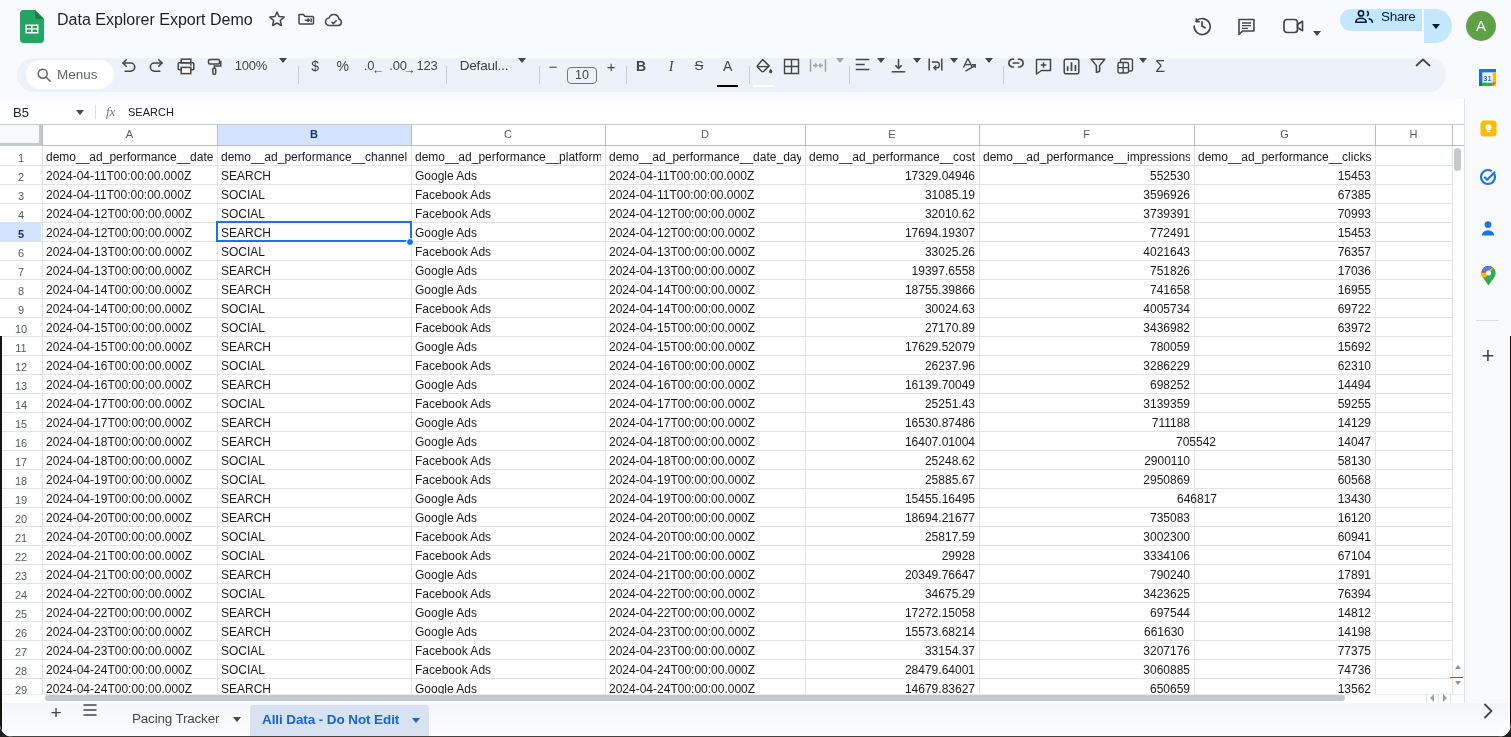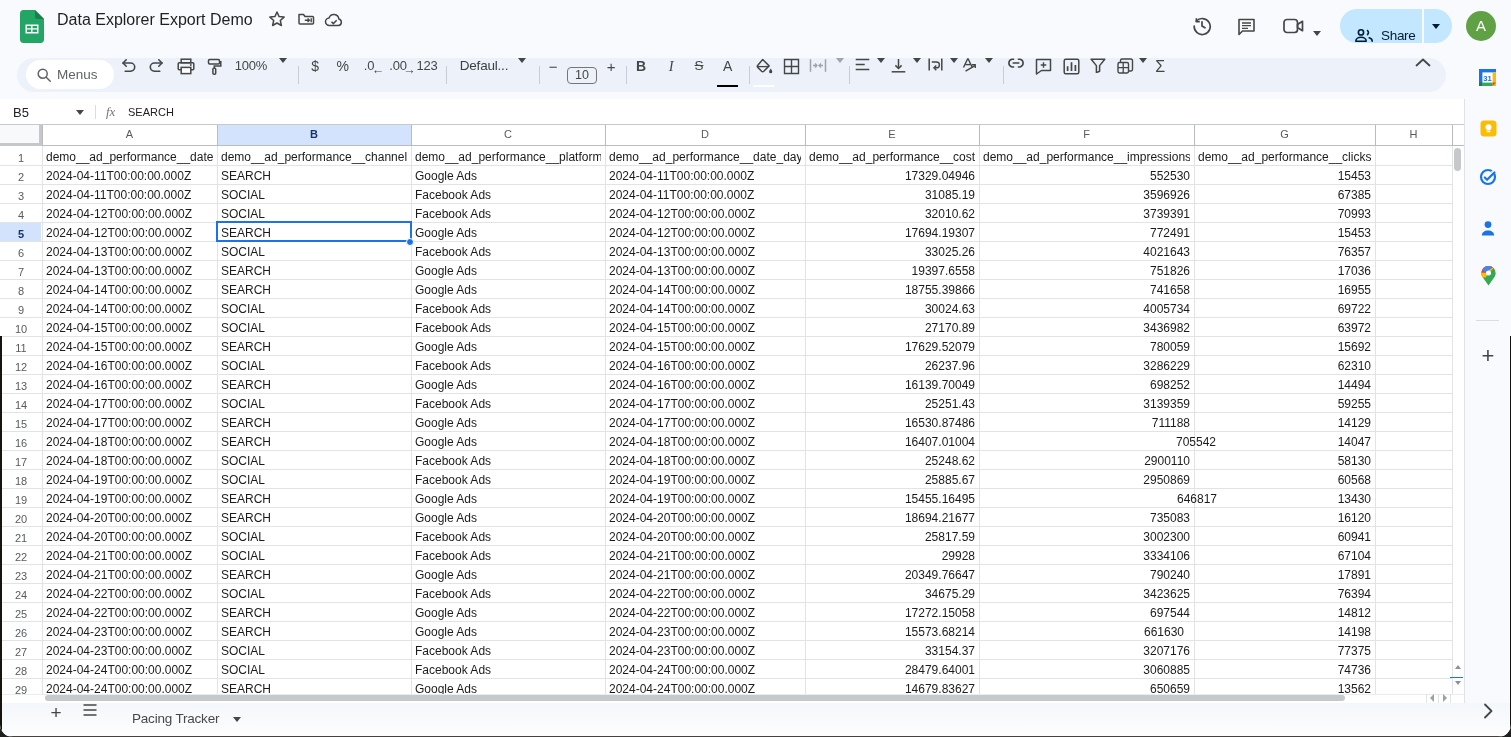--- a/index.html
+++ b/index.html
@@ -3,21 +3,21 @@
 *{margin:0;padding:0;box-sizing:border-box}
 html,body{width:1511px;height:737px;overflow:hidden;background:#202020;font-family:"Liberation Sans",sans-serif}
 .win{position:absolute;left:0;top:0;width:1511px;height:737px;background:#f8fafd;border-radius:0 0 13px 13px;overflow:hidden}
 .abs{position:absolute}
 
 .title{position:absolute;left:57px;top:11px;font-size:16px;color:#1f1f1f}
 .menus{position:absolute;top:32px;height:16px;font-size:13px;color:#1f1f1f;letter-spacing:-.15px}
 .mi{position:absolute;top:0;white-space:nowrap}
 .ticon{position:absolute;color:#444746}
 
-.share{position:absolute;left:1340px;top:9px;width:82px;height:34px;background:#c2e7ff;border-radius:17px 0 0 17px;display:flex;align-items:flex-end;padding-left:14px}
+.share{position:absolute;left:1340px;top:9px;width:82px;height:22px;background:#c2e7ff;border-radius:17px 0 0 17px;display:flex;align-items:flex-start;padding-left:14px}
 .sharetxt{font-size:13.5px;font-weight:500;color:#001d35;margin-left:7px;letter-spacing:-.3px}
 .sharedrop{position:absolute;left:1423.5px;top:9px;width:28px;height:34px;background:#c2e7ff;border-radius:0 17px 17px 0}
 .avatar{position:absolute;left:1466px;top:11px;width:30px;height:30px;border-radius:50%;background:#61a145;color:#fff;font-size:15px;text-align:center;line-height:30px}
 
 .tbar{position:absolute;left:17px;top:58px;width:1429px;height:34px;background:#edf2fa;border-radius:17px}
 .menupill{position:absolute;left:9px;top:2px;width:88px;height:29px;background:#fff;border-radius:15px}
 .menupill span{position:absolute;left:31px;top:7px;font-size:13.5px;color:#5f6368}
 .ti{position:absolute;top:0;height:34px;display:flex;align-items:flex-start;justify-content:center;color:#444746}
 .tdiv{position:absolute;top:8px;width:1px;height:18px;background:#c7cdd6}
 .caret{width:0;height:0;border-left:4px solid transparent;border-right:4px solid transparent;border-top:5px solid #444746;display:inline-block}
@@ -694,20 +694,24 @@
 
 <div class="tabbar">
 <div class="ti" style="left:46px;top:-1px;width:20px;height:34px;font-size:19px;color:#444746;font-weight:400">+</div>
 <div class="ti" style="left:80px;top:0;width:20px;height:32px">
         <svg width="16" height="14" viewBox="0 0 16 14" style="">
           <path d="M1.5 2h13M1.5 7h13M1.5 12h13" stroke="#444746" stroke-width="1.6"></path>
         </svg>
       </div>
 <span class="ptext">Pacing Tracker</span>
 <span class="caret" style="position:absolute;left:233px;top:14px"></span>
+<div class="activetab">
+        <span>Alli Data - Do Not Edit</span>
+        <span class="caret" style="position:absolute;left:162px;top:13px;border-top-color:#1565d3"></span>
+      </div>
 </div>
 <div class="bbot"></div>
 
 <div style="position:absolute;left:0;top:336px;width:1.5px;height:401px;background:#17140f"></div>
 <div style="position:absolute;left:1509.5px;top:336px;width:1.5px;height:401px;background:#17140f"></div>
 
 <div class="panel"></div>
 <div class="pic" style="top:110px">
       <svg width="17" height="17" viewBox="0 0 17 17" style="">
         <rect x="0.5" y="0.5" width="16" height="16" rx="3.5" fill="#fbbc04"></rect>

